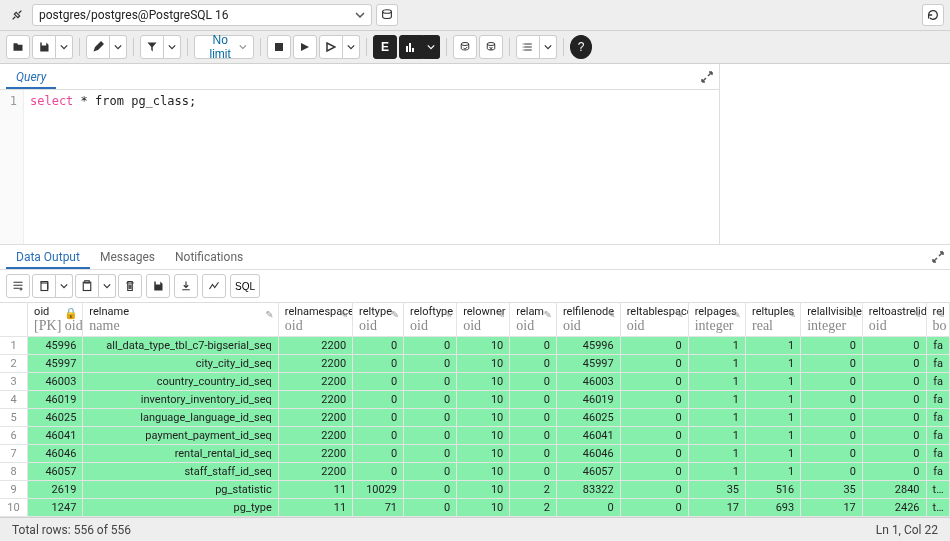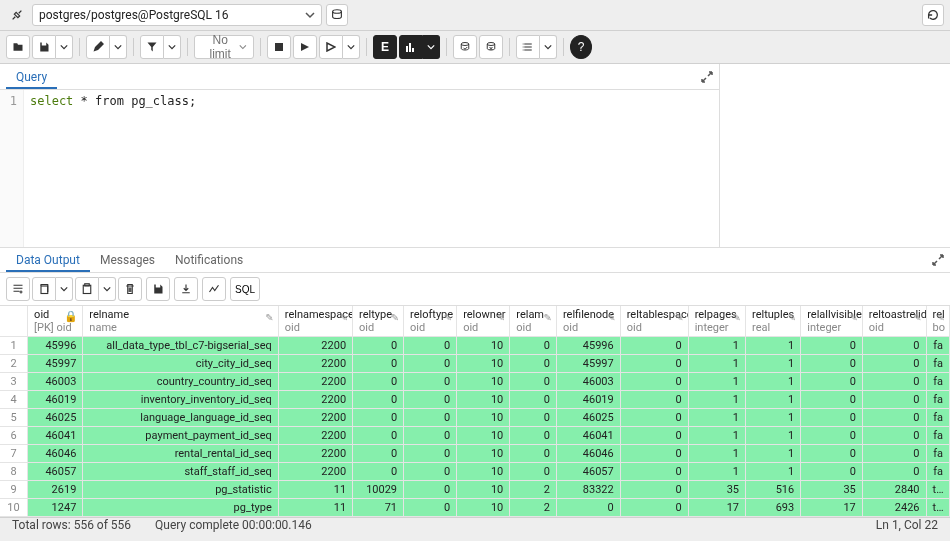--- a/index.html
+++ b/index.html
@@ -28,21 +28,21 @@
   display: inline-flex;
   align-items: center;
   justify-content: center;
   border: none;
   background: transparent;
   border-radius: 3px;
   cursor: pointer;
 }
 .conn-select {
   flex: 0 0 auto;
-  width: 290px;
+  width: 340px;
   height: 22px;
   background: #fff;
   border: 1px solid #ccc;
   border-radius: 3px;
   display: flex;
   align-items: center;
   justify-content: space-between;
   padding: 0 6px;
   font-size: 12px;
 }
@@ -70,21 +70,21 @@
   border: 1px solid #ccc;
   background: #fff;
   border-radius: 3px;
   cursor: pointer;
   font-size: 12px;
   padding: 0 4px;
 }
 .tb-btn.dark { background: #222; color: #fff; border-color: #222; }
 .tb-btn.nolimit {
   width: 60px;
-  color: #737373;
+  color: #0369a1;
   justify-content: space-between;
   padding: 0 6px;
 }
 .tb-group { display: inline-flex; }
 .tb-group .tb-btn:first-child { border-top-right-radius: 0; border-bottom-right-radius: 0; }
 .tb-group .tb-btn:last-child { border-top-left-radius: 0; border-bottom-left-radius: 0; border-left: none; }
 .tb-group .tb-btn:not(:first-child):not(:last-child) { border-radius: 0; border-left: none; }
 .mid {
   flex: 1;
   display: flex;
@@ -102,20 +102,21 @@
   background: #fff;
   align-items: center;
   height: 26px;
   padding: 0 6px;
 }
 .tab {
   padding: 5px 10px;
   font-size: 12px;
   color: #666;
   cursor: pointer;
+  font-style: italic;
 }
 .tab.active {
   color: #2a6fb8;
   border-bottom: 2px solid #2a6fb8;
   padding-bottom: 3px;
 }
 .tabrow-spacer { flex: 1; }
 .diag-icon { cursor: pointer; color:#555; }
 .editor {
   flex: 1;
@@ -125,21 +126,21 @@
 }
 .gutter {
   background: #fafafa;
   color: #999;
   text-align: right;
   padding: 4px 6px 4px 4px;
   width: 24px;
   border-right: 1px solid #eee;
 }
 .code { padding: 4px 6px; }
-.kw { color: #4d7c0f; }
+.kw { color: #ec4899; }
 .scratch-pane {
   width: 230px;
   display: flex;
   flex-direction: column;
 }
 .scratch-head {
   display: flex;
   align-items: center;
   height: 26px;
   padding: 0 6px;
@@ -208,33 +209,33 @@
 }
 .grid th {
   background:#fff;
   font-weight:normal;
   text-align:left;
   vertical-align: top;
   height: 28px;
   position:relative;
 }
 .grid th .colname { font-weight: normal; color:#222; font-size:11px;}
-.grid th .coltype { color:#888; font-size:11px;}
+.grid th .coltype { color:#888; font-size:14px;font-family:Liberation Serif, serif;}
 .grid th .pencil { position:absolute; right:4px; top:6px; color:#999; font-size:10px;}
 .grid th.rownumh, .grid td.rownum {
   width: 26px;
   text-align:center;
   color:#888;
   background:#fff;
 }
 .grid td.num { text-align: right; font-variant-numeric: tabular-nums; }
 .grid td.txt { text-align: right; }
 .statusbar {
   display:flex;
-  align-items:flex-start;
+  align-items:center;
   justify-content: space-between;
   height:24px;
   padding: 0 12px;
   background:#eeeeee;
   border-top:1px solid #d0d0d0;
   font-size:12px;
   color:#444;
 }
 .statusbar .left{display:flex;gap:24px;}
 svg { display:block; }
@@ -749,16 +750,15 @@
           <td class="num">2426</td>
           <td class="txt">tru</td>
         </tr>
       </tbody>
   </table>
 </div>
 
 <div class="statusbar">
   <div class="left">
     <span>Total rows: 556 of 556</span>
-    <span>Query complete 00:00:00.146</span>
   </div>
   <span>Ln 1, Col 22</span>
 </div>
 
 </body></html>

